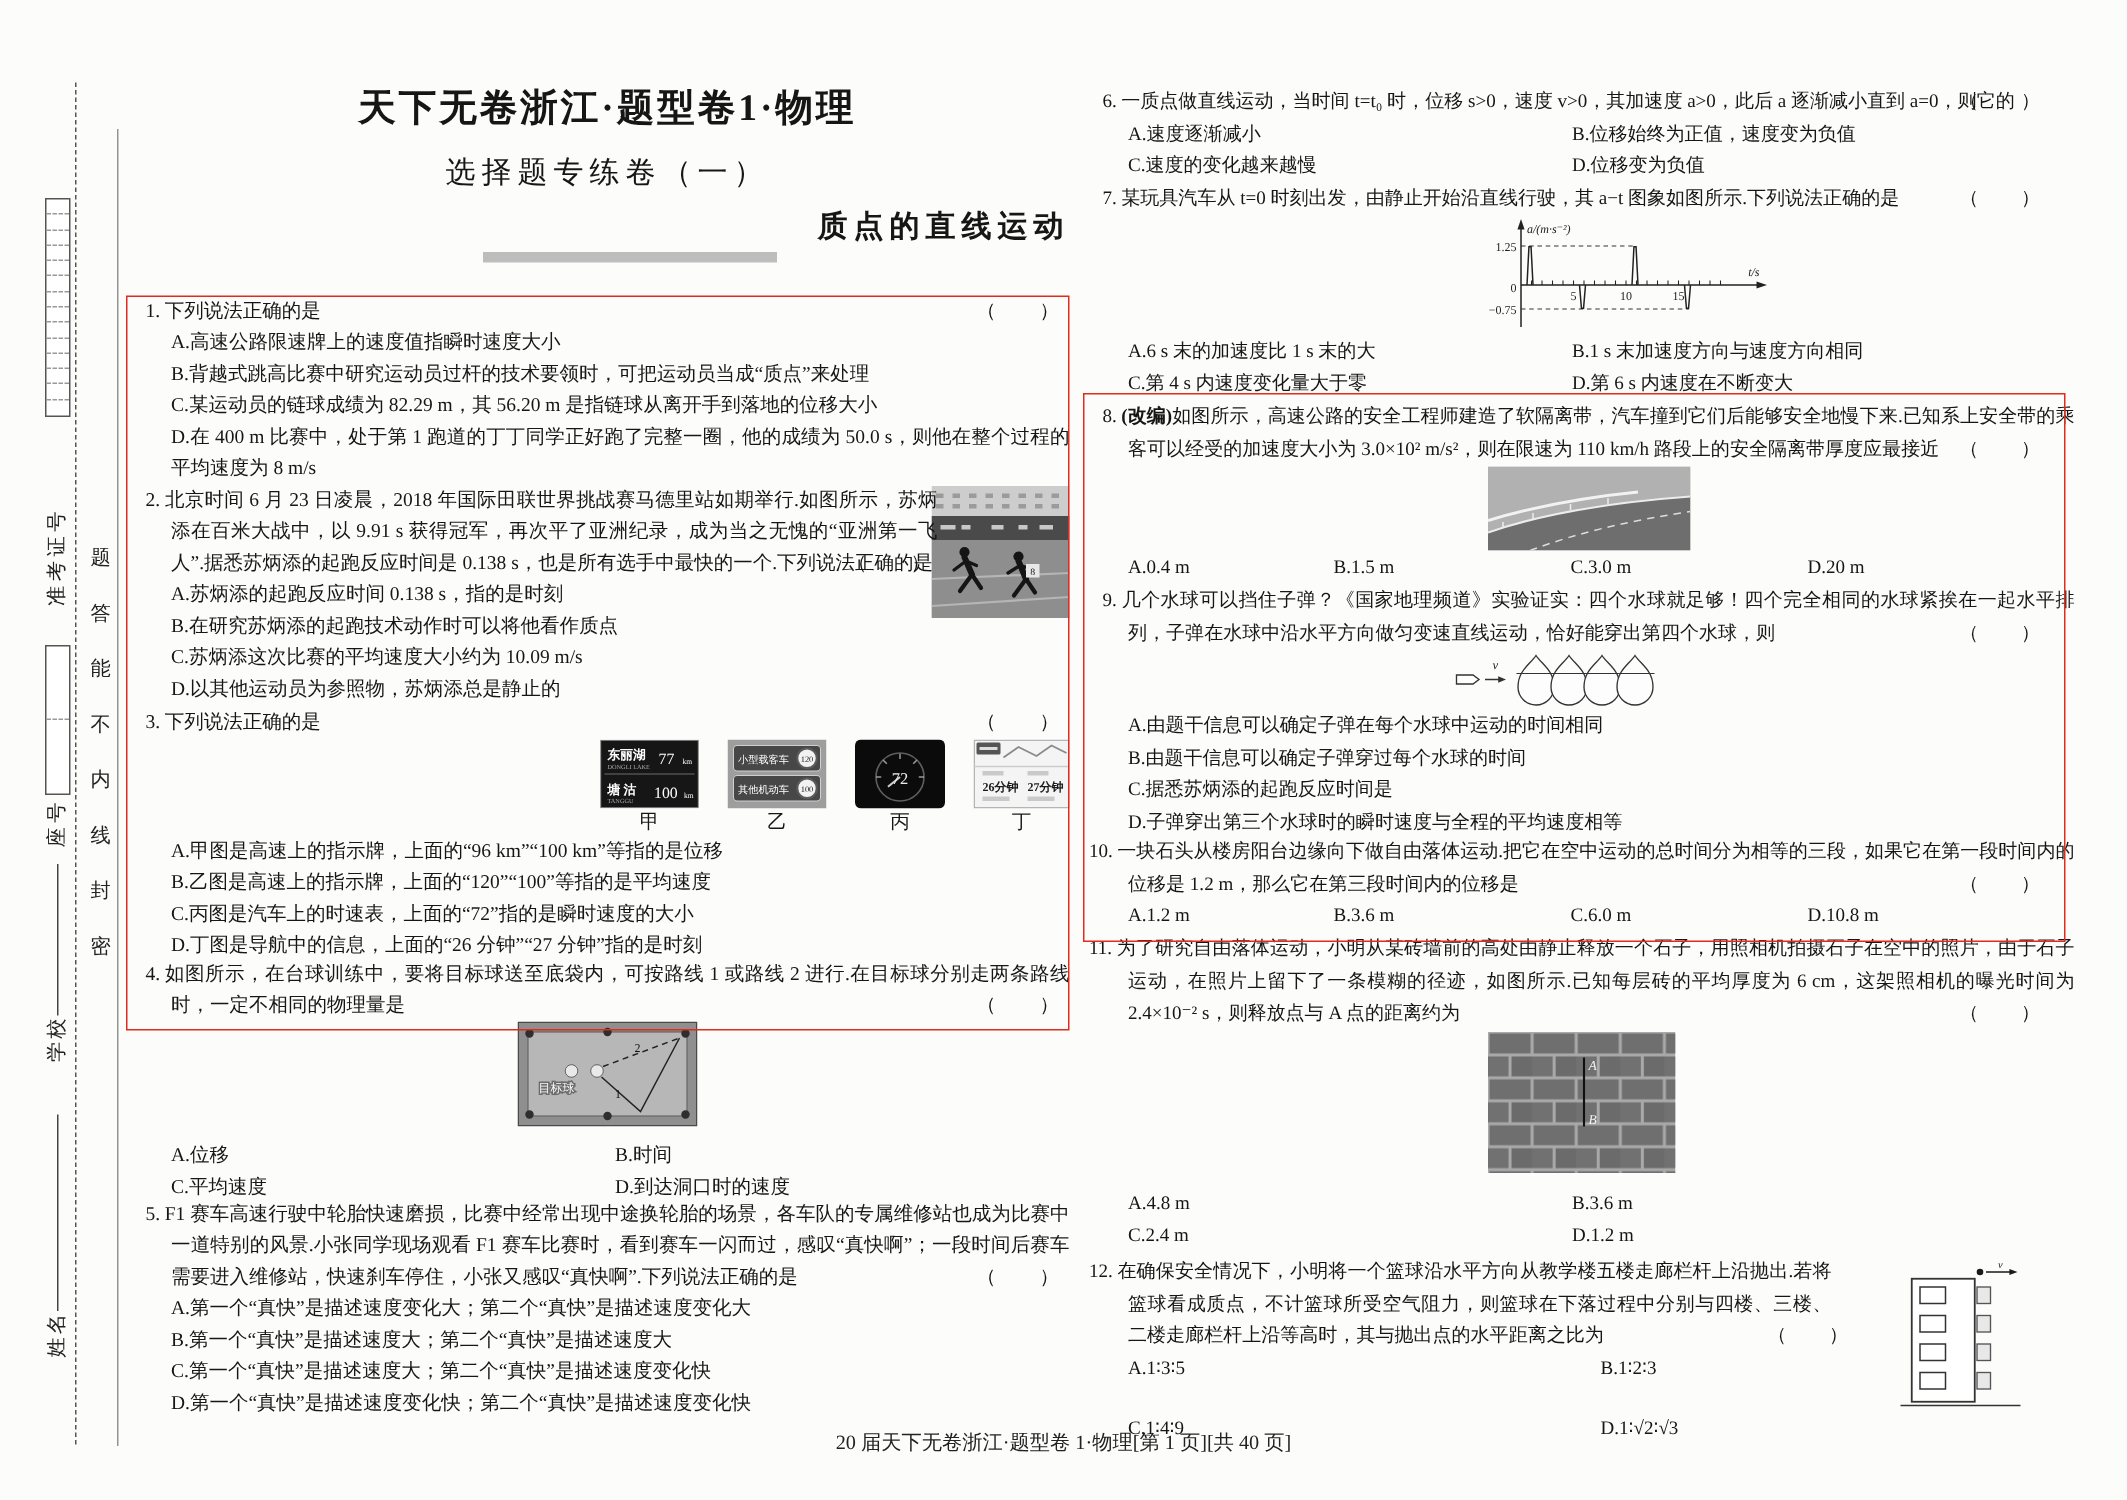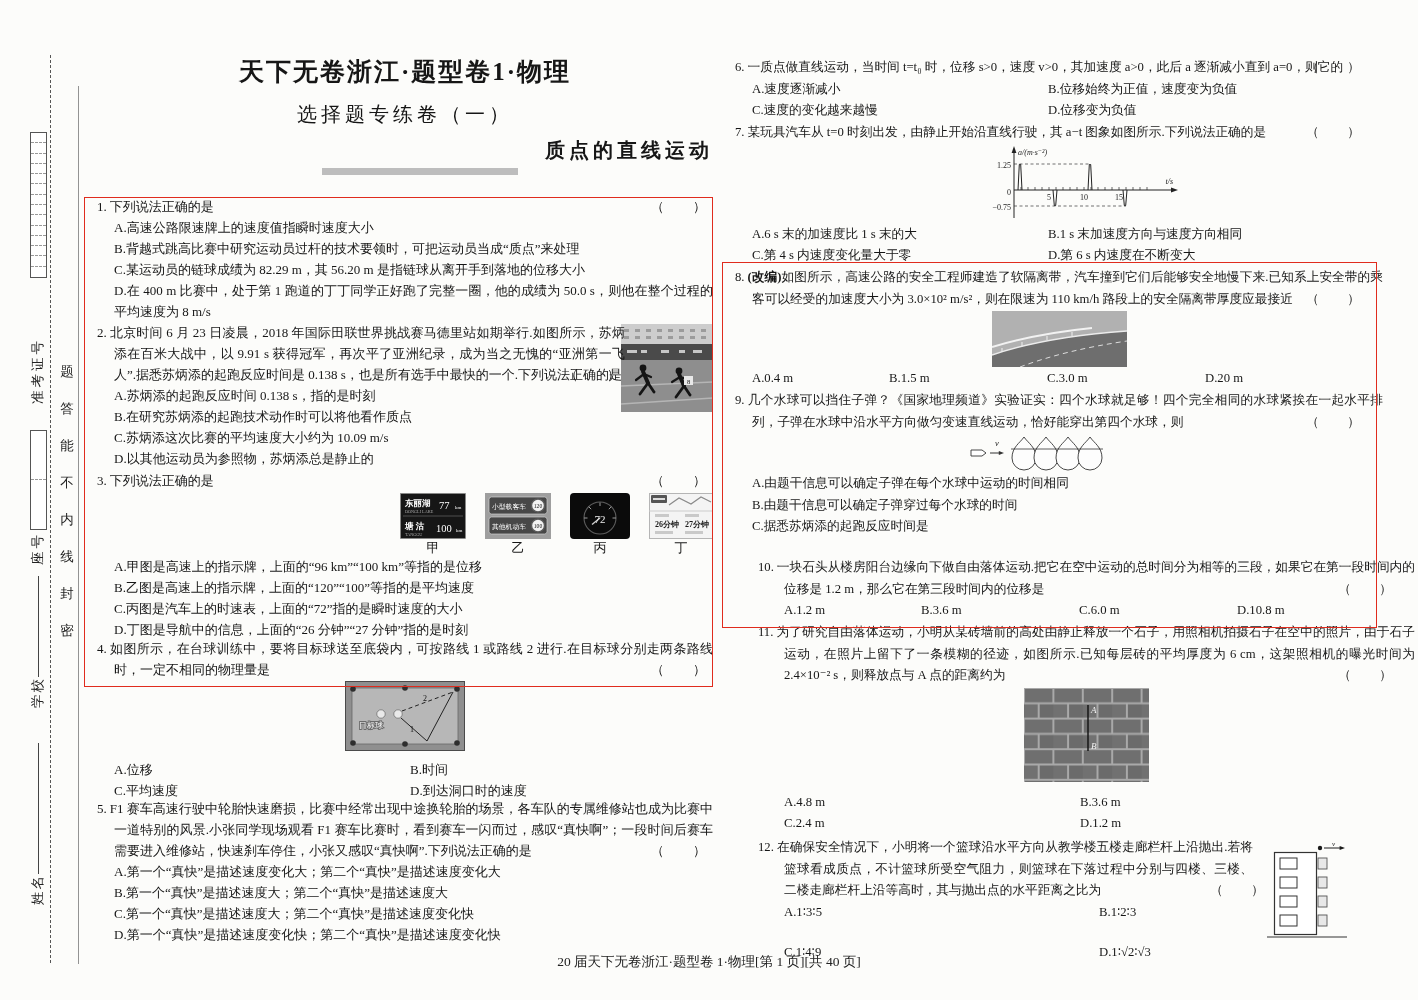--- a/index.html
+++ b/index.html
@@ -28,21 +28,21 @@
   .t1{position:absolute;left:97px;width:616px;top:55px;text-align:center;font-size:25px;font-weight:bold;letter-spacing:2px;}
   .t2{position:absolute;left:97px;width:616px;top:101px;text-align:center;font-size:20px;letter-spacing:4px;}
   .t3{position:absolute;left:97px;width:616px;top:137px;text-align:right;font-size:20px;font-weight:bold;letter-spacing:4px;}
   .t3bar{position:absolute;left:322px;top:168px;width:196px;height:7px;background:#bdbdbd;}
   .footer{position:absolute;left:0;width:100%;top:953px;text-align:center;font-size:13.5px;color:#222;}
 
   
   .q{position:absolute;text-align:justify;}
   .ql{font-size:13px;line-height:21px;width:616px;left:97px;}
   .qr{font-size:12.7px;line-height:21.5px;width:648px;left:735px;}
-  .qr.n2{left:726px;width:657px;margin-left:32px;}
+  .qr.n2{left:726px;width:657px;}
   .stem{position:relative;padding-left:17px;text-indent:-17px;}
   .n2 .stem{padding-left:26px;text-indent:-26px;}
   .qno{margin-right:3px;}
   .qpre{font-weight:bold;}
   .opts{padding-left:17px;}
   .n2 .opts{padding-left:26px;}
   .grid2{display:grid;grid-template-columns:296px 1fr;}
   .grid4{display:grid;grid-template-columns:137px 158px 158px 1fr;}
   .bracket{position:absolute;bottom:0;text-indent:0;letter-spacing:1px;}
   .fig{text-indent:0;text-align:center;}
@@ -390,20 +390,21 @@
         <path d="M80 4C84 10 92 14 92 25A12 12 0 1 1 68 25C68 14 76 10 80 4Z" fill="#fdfdfd" stroke="#333" stroke-width="0.9"></path>
         <path d="M102 4C106 10 114 14 114 25A12 12 0 1 1 90 25C90 14 98 10 102 4Z" fill="#fdfdfd" stroke="#333" stroke-width="0.9"></path>
         <path d="M124 4C128 10 136 14 136 25A12 12 0 1 1 112 25C112 14 120 10 124 4Z" fill="#fdfdfd" stroke="#333" stroke-width="0.9"></path>
         <line x1="45" y1="16" x2="137" y2="16" stroke="#333" stroke-width="0.8"></line>
       </svg>
     </div>
     <div class="opts">
       <div>A.由题干信息可以确定子弹在每个水球中运动的时间相同</div>
       <div>B.由题干信息可以确定子弹穿过每个水球的时间</div>
       <div>C.据悉苏炳添的起跑反应时间是</div>
+      <div>D.子弹穿出第三个水球时的瞬时速度与全程的平均速度相等</div>
     </div>
   </div>
 
   <div class="q qr n2" style="top:557px;">
     <div class="stem">
       <span class="qno">10.</span><span>一块石头从楼房阳台边缘向下做自由落体运动.把它在空中运动的总时间分为相等的三段，如果它在第一段时间内的位移是 1.2 m，那么它在第三段时间内的位移是</span>
       <span class="bracket" style="right:22px;">（　　）</span>
     </div>
     <div class="opts grid4">
       <div>A.1.2 m</div>

